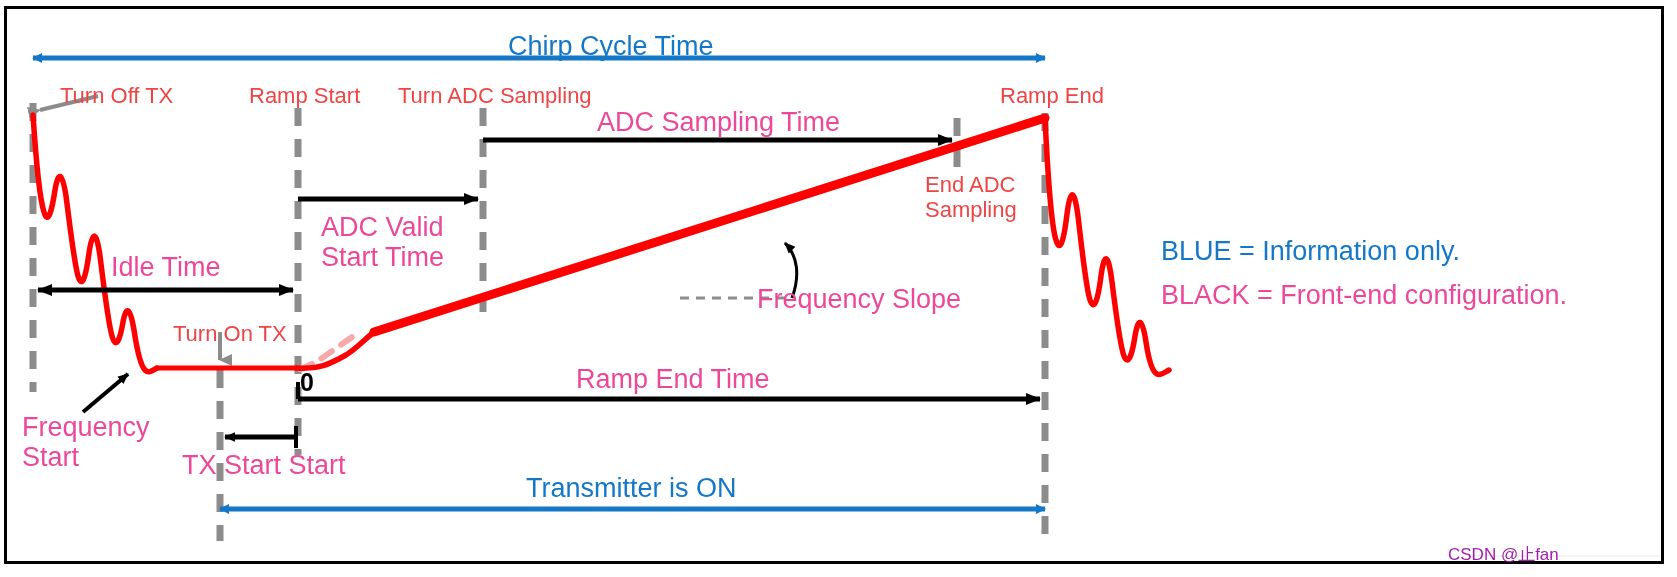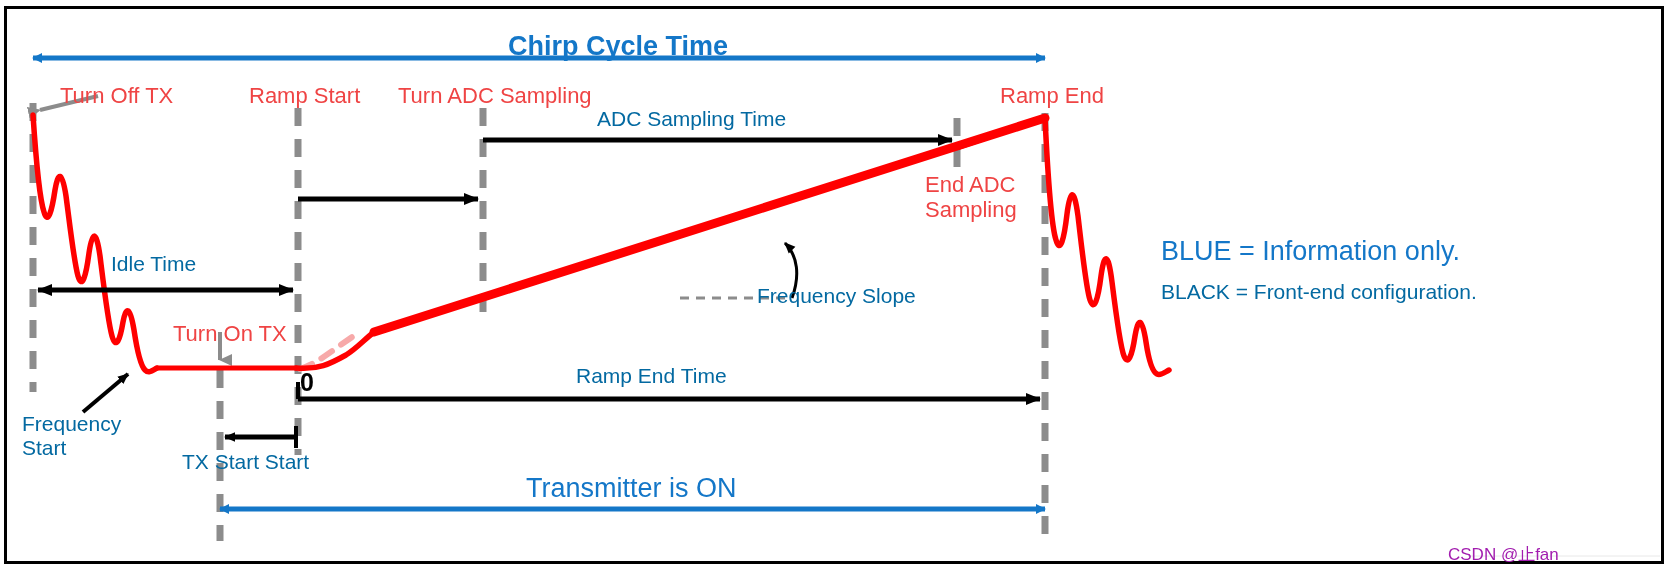--- a/index.html
+++ b/index.html
@@ -36,22 +36,22 @@
   .lbl {
     position: absolute;
     white-space: pre;
     line-height: 1.12;
   }
   .lbl-gray {
     color: #ef4444;
     font-size: 22px;
   }
   .lbl-black {
-    color: #0369a1;
-    font-size: 21px;
+    color: #ec4899;
+    font-size: 27px;
   }
   .lbl-blue {
     color: #1477c8;
     font-size: 27px;
   }
   .lbl-zero {
     color: #000000;
     font-size: 25px;
     font-weight: bold;
   }
@@ -160,31 +160,33 @@
     <line x1="220" y1="509" x2="1045" y2="509" stroke="#1477c8" stroke-width="5" marker-start="url(#ahBlueL)" marker-end="url(#ahBlueR)"></line>
 
     <line x1="680" y1="298" x2="792" y2="298" stroke="#8c8c8c" stroke-width="3" stroke-dasharray="9,7"></line>
     <path fill="none" stroke="#000000" stroke-width="3" d="M792,298 C 800,276 798,256 785,243" marker-end="url(#ahBlkSmR)"></path>
 
     <line x1="83" y1="412" x2="128" y2="374" stroke="#000000" stroke-width="4" marker-end="url(#ahBlkSmR)"></line>
 
     <line x1="1468" y1="556" x2="1660" y2="556" stroke="#e8e8e8" stroke-width="1"></line>
   </svg>
 
-  <div class="lbl lbl-blue" style="left:508px; top:31px;font-weight:bold;">Chirp Cycle Time</div>
+  <div class="lbl lbl-blue" style="left:508px; top:31px;">Chirp Cycle Time</div>
 
   <div class="lbl lbl-gray" style="left:60px; top:84px;">Turn Off TX</div>
   <div class="lbl lbl-gray" style="left:249px; top:84px;">Ramp Start</div>
   <div class="lbl lbl-gray" style="left:398px; top:84px;">Turn ADC Sampling</div>
   <div class="lbl lbl-gray" style="left:925px; top:173px;">End ADC
 Sampling</div>
   <div class="lbl lbl-gray" style="left:1000px; top:84px;">Ramp End</div>
   <div class="lbl lbl-gray" style="left:173px; top:322px;">Turn On TX</div>
 
   <div class="lbl lbl-black" style="left:597px; top:107px;">ADC Sampling Time</div>
+  <div class="lbl lbl-black" style="left:321px; top:212px;">ADC Valid
+Start Time</div>
   <div class="lbl lbl-black" style="left:111px; top:252px;">Idle Time</div>
   <div class="lbl lbl-black" style="left:576px; top:364px;">Ramp End Time</div>
   <div class="lbl lbl-black" style="left:182px; top:450px;">TX Start Start</div>
 
   <div class="lbl lbl-blue" style="left:526px; top:473px;">Transmitter is ON</div>
 
   <div class="lbl lbl-black" style="left:757px; top:236px;margin-top:48px;">Frequency Slope</div>
   <div class="lbl lbl-black" style="left:22px; top:412px;">Frequency
 Start</div>
   <div class="lbl lbl-zero" style="left:300px; top:368px;">0</div>

